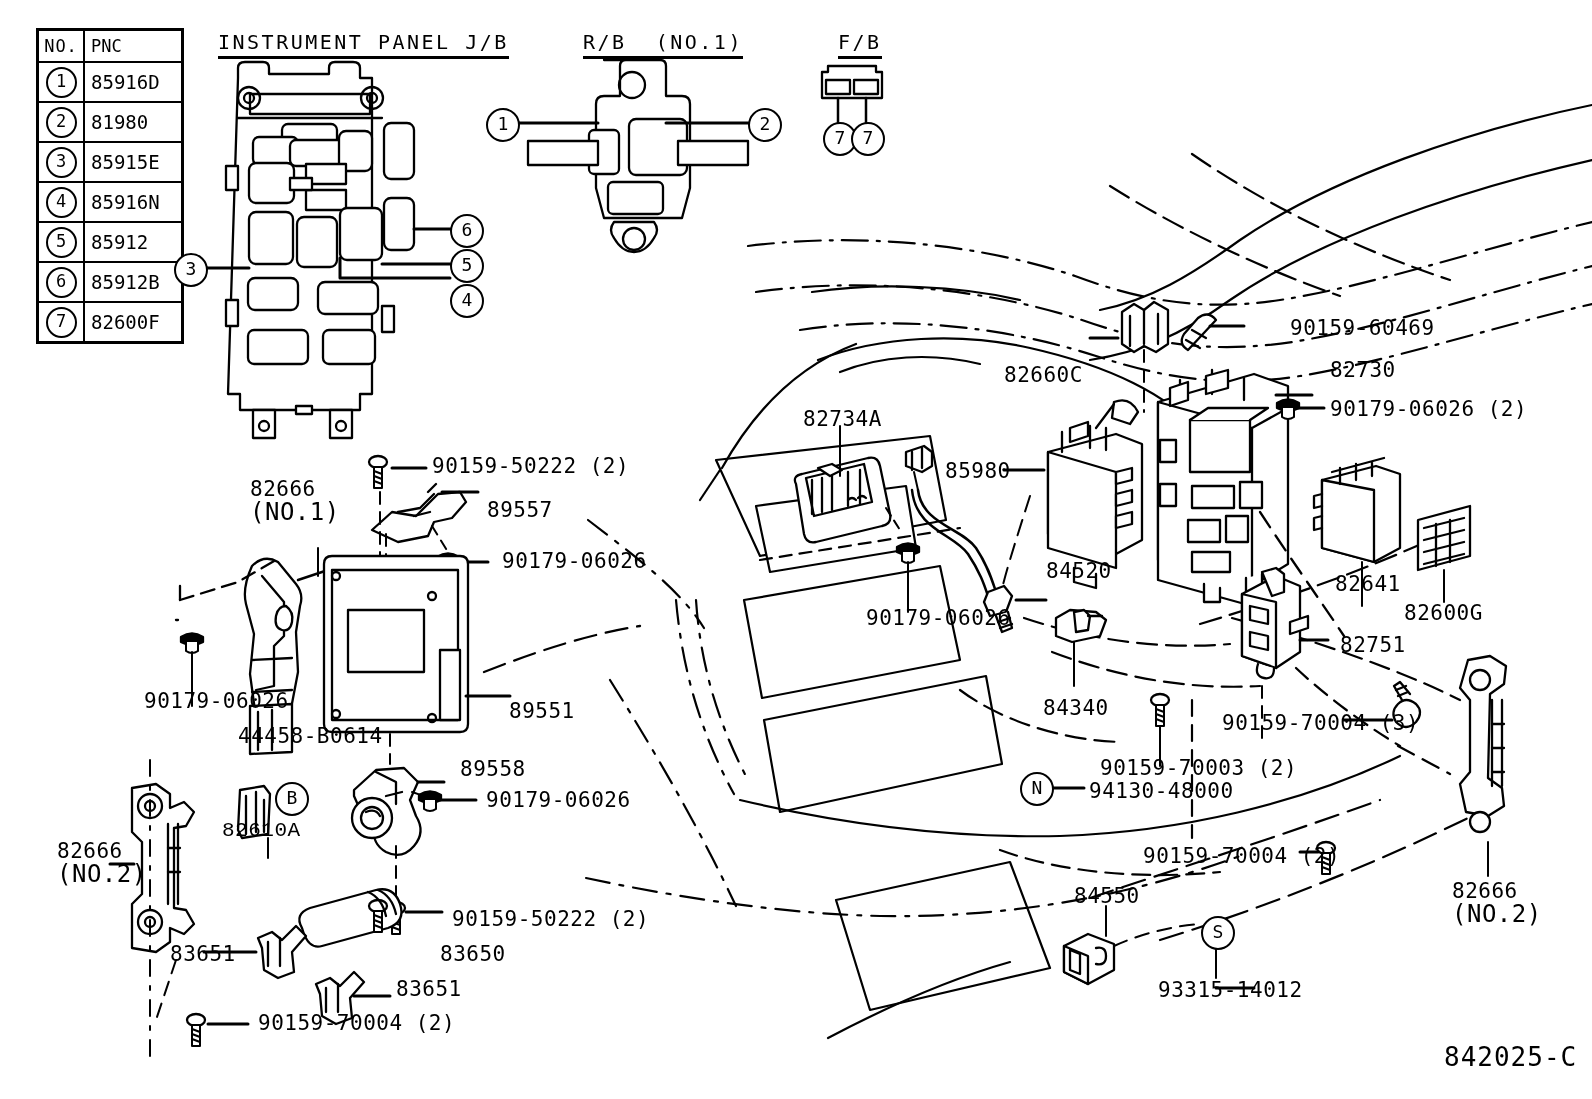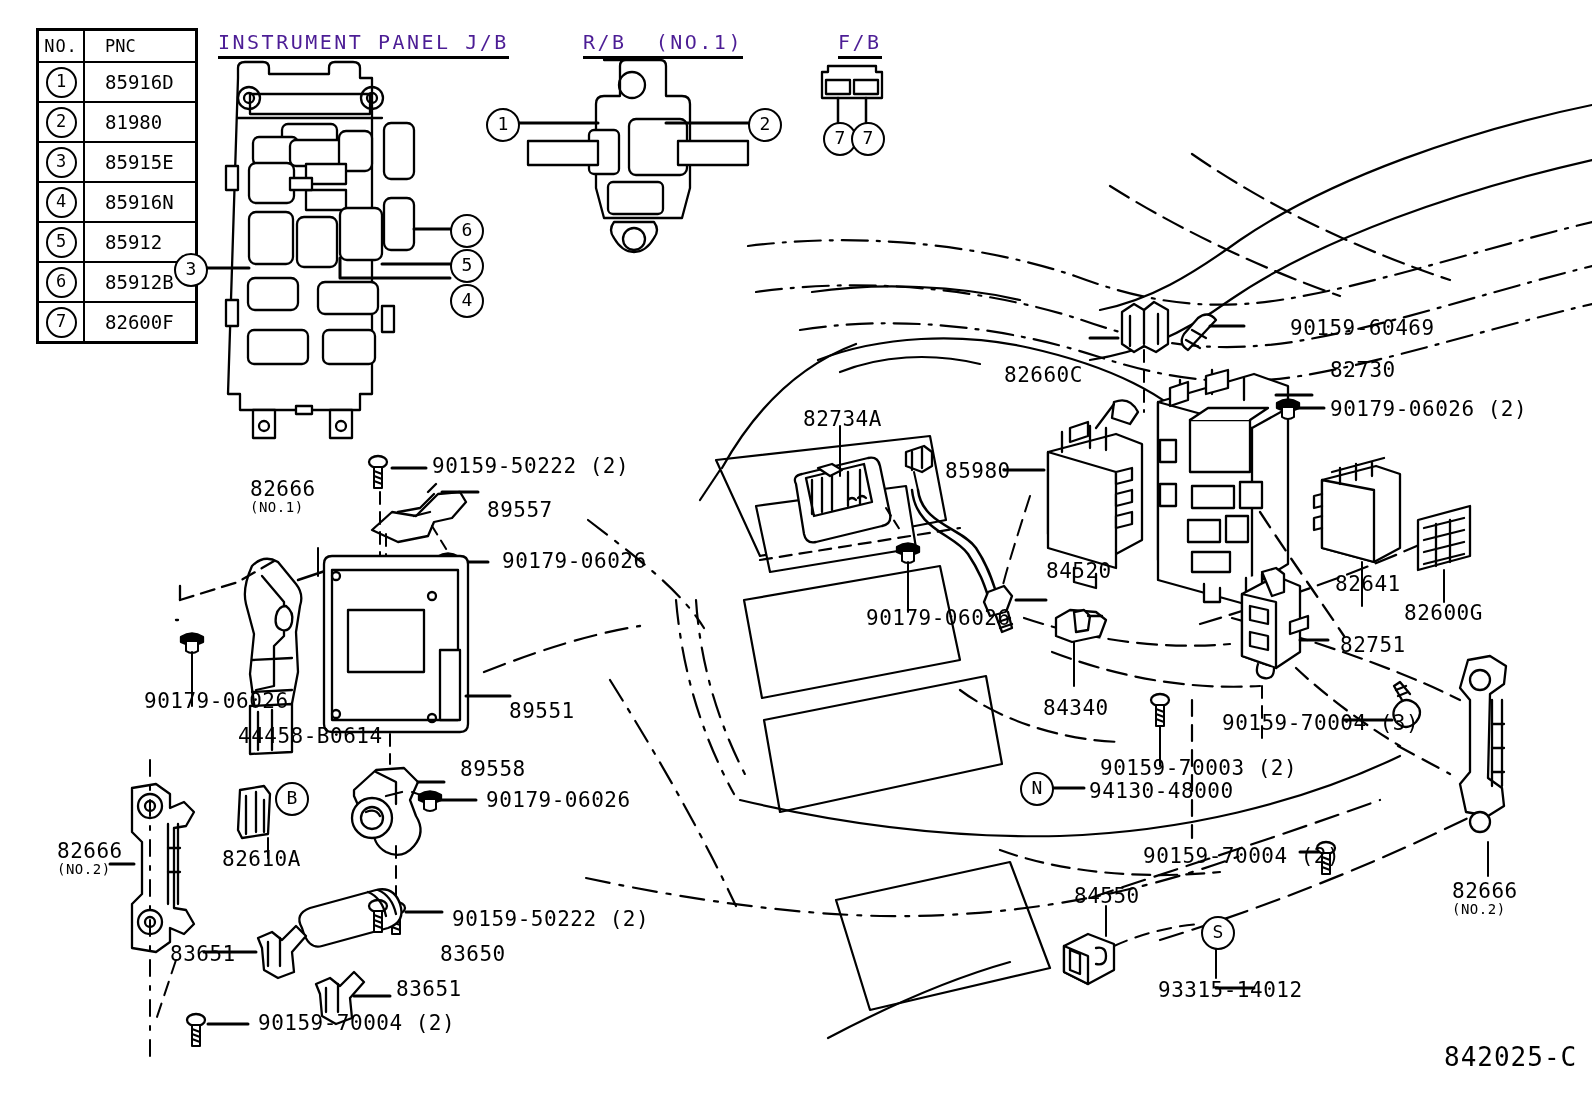--- a/index.html
+++ b/index.html
@@ -2,32 +2,32 @@
 <html><head>
 <meta charset="utf-8">
 <style>
   html,body{margin:0;padding:0;background:#ffffff;}
   body{width:1592px;height:1099px;position:relative;overflow:hidden;
        font-family:"DejaVu Sans Mono","Liberation Mono",monospace;color:#000;}
   #root{position:absolute;left:0;top:0;width:1592px;height:1099px;}
   svg#art{position:absolute;left:0;top:0;width:1592px;height:1099px;}
   .lbl{position:absolute;white-space:pre;font-family:"DejaVu Sans Mono","Liberation Mono",monospace;
        font-size:21px;letter-spacing:0.5px;color:#000;line-height:1.05;}
-  .lbl.sub{font-size:14px;}
+  .lbl.sub{font-size:24px;}
   .hdr{position:absolute;white-space:pre;font-family:"DejaVu Sans Mono","Liberation Mono",monospace;
-       font-size:20px;letter-spacing:2.5px;color:#4c1d95;border-bottom:3px solid #000;padding-bottom:2px;}
+       font-size:20px;letter-spacing:2.5px;color:#000000;border-bottom:3px solid #000;padding-bottom:2px;}
   .dwg{position:absolute;font-family:"DejaVu Sans Mono","Liberation Mono",monospace;
        font-size:26px;letter-spacing:1px;}
   
   #legend{position:absolute;left:36px;top:28px;border:3px solid #000;border-collapse:collapse;background:#fff;}
   #legend td,#legend th{border:2px solid #000;padding:0;margin:16px;height:38px;text-align:center;
        font-family:"DejaVu Sans Mono","Liberation Mono",monospace;font-size:19px;font-weight:normal;}
   #legend th{height:30px;font-size:17px;letter-spacing:1px;}
   #legend .c-no{width:44px;}
-  #legend .c-pnc{width:90px;text-align:left;padding-left:20px;letter-spacing:0px;}
+  #legend .c-pnc{width:90px;text-align:left;padding-left:6px;letter-spacing:0px;}
   .numcirc{display:inline-block;width:27px;height:27px;border:2px solid #000;border-radius:50%;
        line-height:24px;font-size:17px;text-align:center;}
   .balloon{position:absolute;width:30px;height:30px;border:2.5px solid #000;border-radius:50%;
        background:#fff;text-align:center;line-height:27px;font-size:18px;
        font-family:"DejaVu Sans Mono","Liberation Mono",monospace;}
 </style>
 </head>
 <body>
 
 <div id="root">
@@ -466,21 +466,21 @@
 <div class="lbl" style="left:502px;top:550px;">90179-06026</div>
 <div class="lbl" style="left:144px;top:690px;">90179-06026</div>
 <div class="lbl" style="left:509px;top:700px;">89551</div>
 <div class="lbl" style="left:238px;top:725px;">44458-B0614</div>
 <div class="lbl" style="left:460px;top:758px;">89558</div>
 <div class="lbl" style="left:486px;top:789px;">90179-06026</div>
 
 <div class="lbl" style="left:57px;top:840px;">82666</div>
 <div class="lbl sub" style="left:57px;top:862px;">(NO.2)</div>
 
-<div class="lbl" style="left:222px;top:848px;">82610A</div>
+<div class="lbl" style="left:222px;top:820px;font-family:Liberation Mono, monospace;">82610A</div>
 <div class="lbl" style="left:452px;top:908px;">90159-50222 (2)</div>
 <div class="lbl" style="left:170px;top:943px;">83651</div>
 <div class="lbl" style="left:440px;top:943px;">83650</div>
 <div class="lbl" style="left:396px;top:978px;">83651</div>
 <div class="lbl" style="left:258px;top:1012px;">90159-70004 (2)</div>
 
 <div class="lbl" style="left:1004px;top:327px;margin-top:37px;">82660C</div>
 <div class="lbl" style="left:1290px;top:317px;">90159-60469</div>
 <div class="lbl" style="left:1330px;top:359px;">82730</div>
 <div class="lbl" style="left:1330px;top:398px;">90179-06026 (2)</div>

